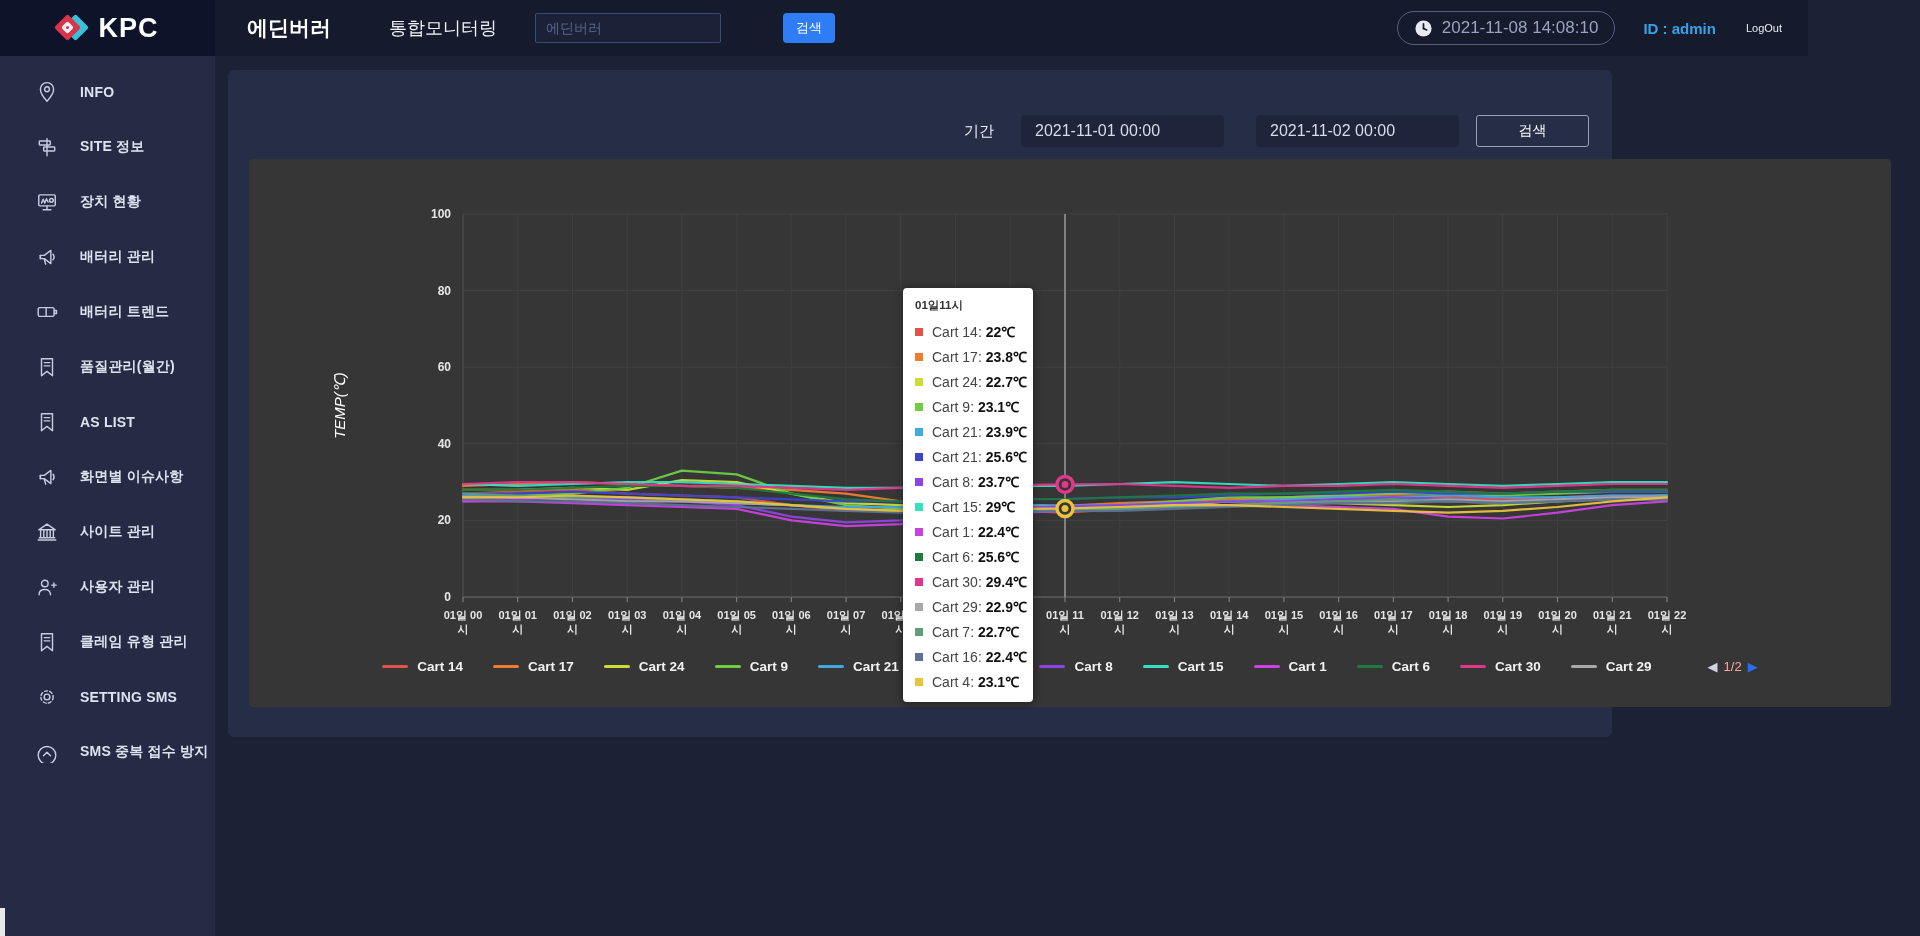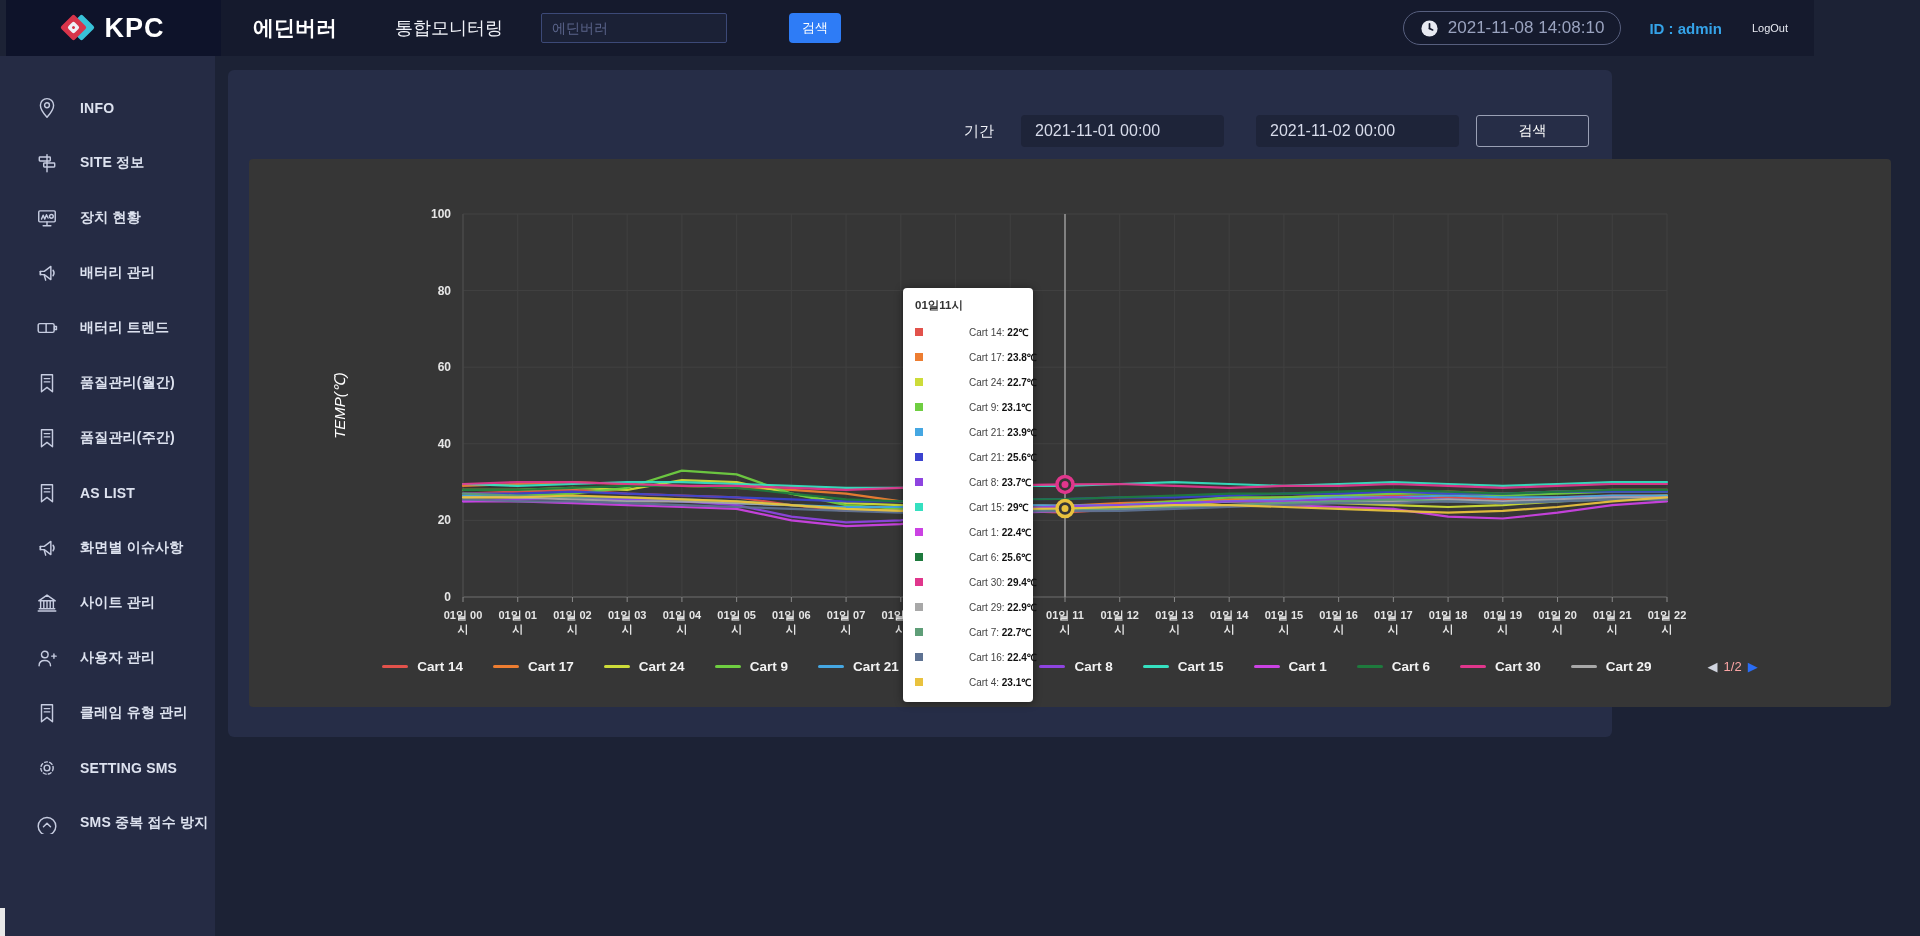--- a/index.html
+++ b/index.html
@@ -4,21 +4,21 @@
 <style>
   * { margin:0; padding:0; box-sizing:border-box; }
   html,body { background:#11141f; }
   .app {
     position:relative; width:1920px; height:936px; overflow:hidden;
     font-family:"Liberation Sans", sans-serif; background:#1c2235;
   }
   
   .header {
     position:absolute; top:0; left:0; width:1808px; height:56px;
-    background:#151a2d; display:flex; align-items:center; z-index:20;margin-left:6px;
+    background:#151a2d; display:flex; align-items:center; z-index:20;
   }
   .logo-area {
     width:215px; height:56px; background:#0e132a; display:flex;
     align-items:center; justify-content:center; gap:8px; flex:0 0 auto;
   }
   .logo-mark { position:relative; width:34px; height:34px; flex:0 0 auto; }
   .logo-diamond { position:absolute; width:19px; height:19px; transform:rotate(45deg); border-radius:2px; }
   .logo-diamond.cyan { left:10px; top:7px; background:#38c2d8; }
   .logo-diamond.red  { left:2px;  top:7px; background:#d8344a; }
   .logo-diamond.inner{ left:7px;  top:12px; width:9px; height:9px; background:#eef1f8; }
@@ -39,21 +39,21 @@
   .clock-pill {
     margin-left:auto; height:34px; border:1px solid #575f7e; border-radius:17px;
     display:flex; align-items:center; padding:0 16px; gap:9px;
     color:#9aa3bf; font-size:17px;
   }
   .id-admin { margin-left:28px; color:#35a3e8; font-size:15px; font-weight:bold; }
   .logout   { margin-left:30px; margin-right:26px; color:#e8eaf2; font-size:11px; cursor:pointer; }
   
   .sidebar {
     position:absolute; top:56px; left:0; width:215px; height:880px;
-    background:#252b44; padding-top:24px; overflow:hidden; z-index:10;
+    background:#252b44; padding-top:8px; overflow:hidden; z-index:10;
   }
   .side-item {
     height:55px; display:flex; align-items:center; padding-left:36px;
     cursor:pointer; color:#dde2ef;
   }
   .side-item .ic { width:22px; height:22px; color:#c6cce0; margin-right:22px; flex:0 0 auto; }
   .side-item .ic svg { width:22px; height:22px; display:block; }
   .side-item .lbl { font-size:14px; font-weight:bold; letter-spacing:.2px; }
   .scroll-frag { position:absolute; left:0; top:908px; width:5px; height:28px; background:#e8e8e8; z-index:30; }
   
@@ -98,21 +98,21 @@
   .pg-next { color:#2a6df5; cursor:pointer; }
   
   .tooltip {
     position:absolute; left:903px; top:288px; width:130px;
     background:#fff; border-radius:4px; box-shadow:0 1px 8px rgba(0,0,0,.45);
     padding:10px 12px 8px 12px; z-index:15;
   }
   .tooltip-title { color:#333; font-size:11.5px; font-weight:bold; margin-bottom:6px; }
   .tt-row { display:flex; align-items:center; height:25px; }
   .tt-swatch { width:8px; height:8px; margin-right:9px; flex:0 0 auto; }
-  .tt-text { font-size:10px; color:#444; white-space:nowrap;margin-left:37px; }
+  .tt-text { font-size:14px; color:#444; white-space:nowrap; }
   .tt-text b { color:#111; }
 </style>
 </head>
 <body>
 
 <svg width="0" height="0" style="position:absolute">
   <defs>
     <g id="sym-map-pin-icon">
         <path d="M10 1.5a6 6 0 0 0-6 6c0 4.3 6 11 6 11s6-6.7 6-11a6 6 0 0 0-6-6z"></path>
         <circle cx="10" cy="7.5" r="2.2"></circle>
@@ -253,28 +253,20 @@
         </span>
         <span class="lbl">배터리 트렌드</span>
       </div>
       <div class="side-item">
         <span class="ic">
           <svg viewBox="0 0 20 20" fill="none" stroke="currentColor" stroke-width="1.3" stroke-linecap="round" stroke-linejoin="round">
             <use href="#sym-bookmark-list-icon"></use>
           </svg>
         </span>
         <span class="lbl">품질관리(월간)</span>
-      </div>
-      <div class="side-item">
-        <span class="ic">
-          <svg viewBox="0 0 20 20" fill="none" stroke="currentColor" stroke-width="1.3" stroke-linecap="round" stroke-linejoin="round">
-            <use href="#sym-bookmark-list-icon"></use>
-          </svg>
-        </span>
-        <span class="lbl">품질관리(주간)</span>
       </div>
       <div class="side-item">
         <span class="ic">
           <svg viewBox="0 0 20 20" fill="none" stroke="currentColor" stroke-width="1.3" stroke-linecap="round" stroke-linejoin="round">
             <use href="#sym-bookmark-list-icon"></use>
           </svg>
         </span>
         <span class="lbl">AS LIST</span>
       </div>
       <div class="side-item">

